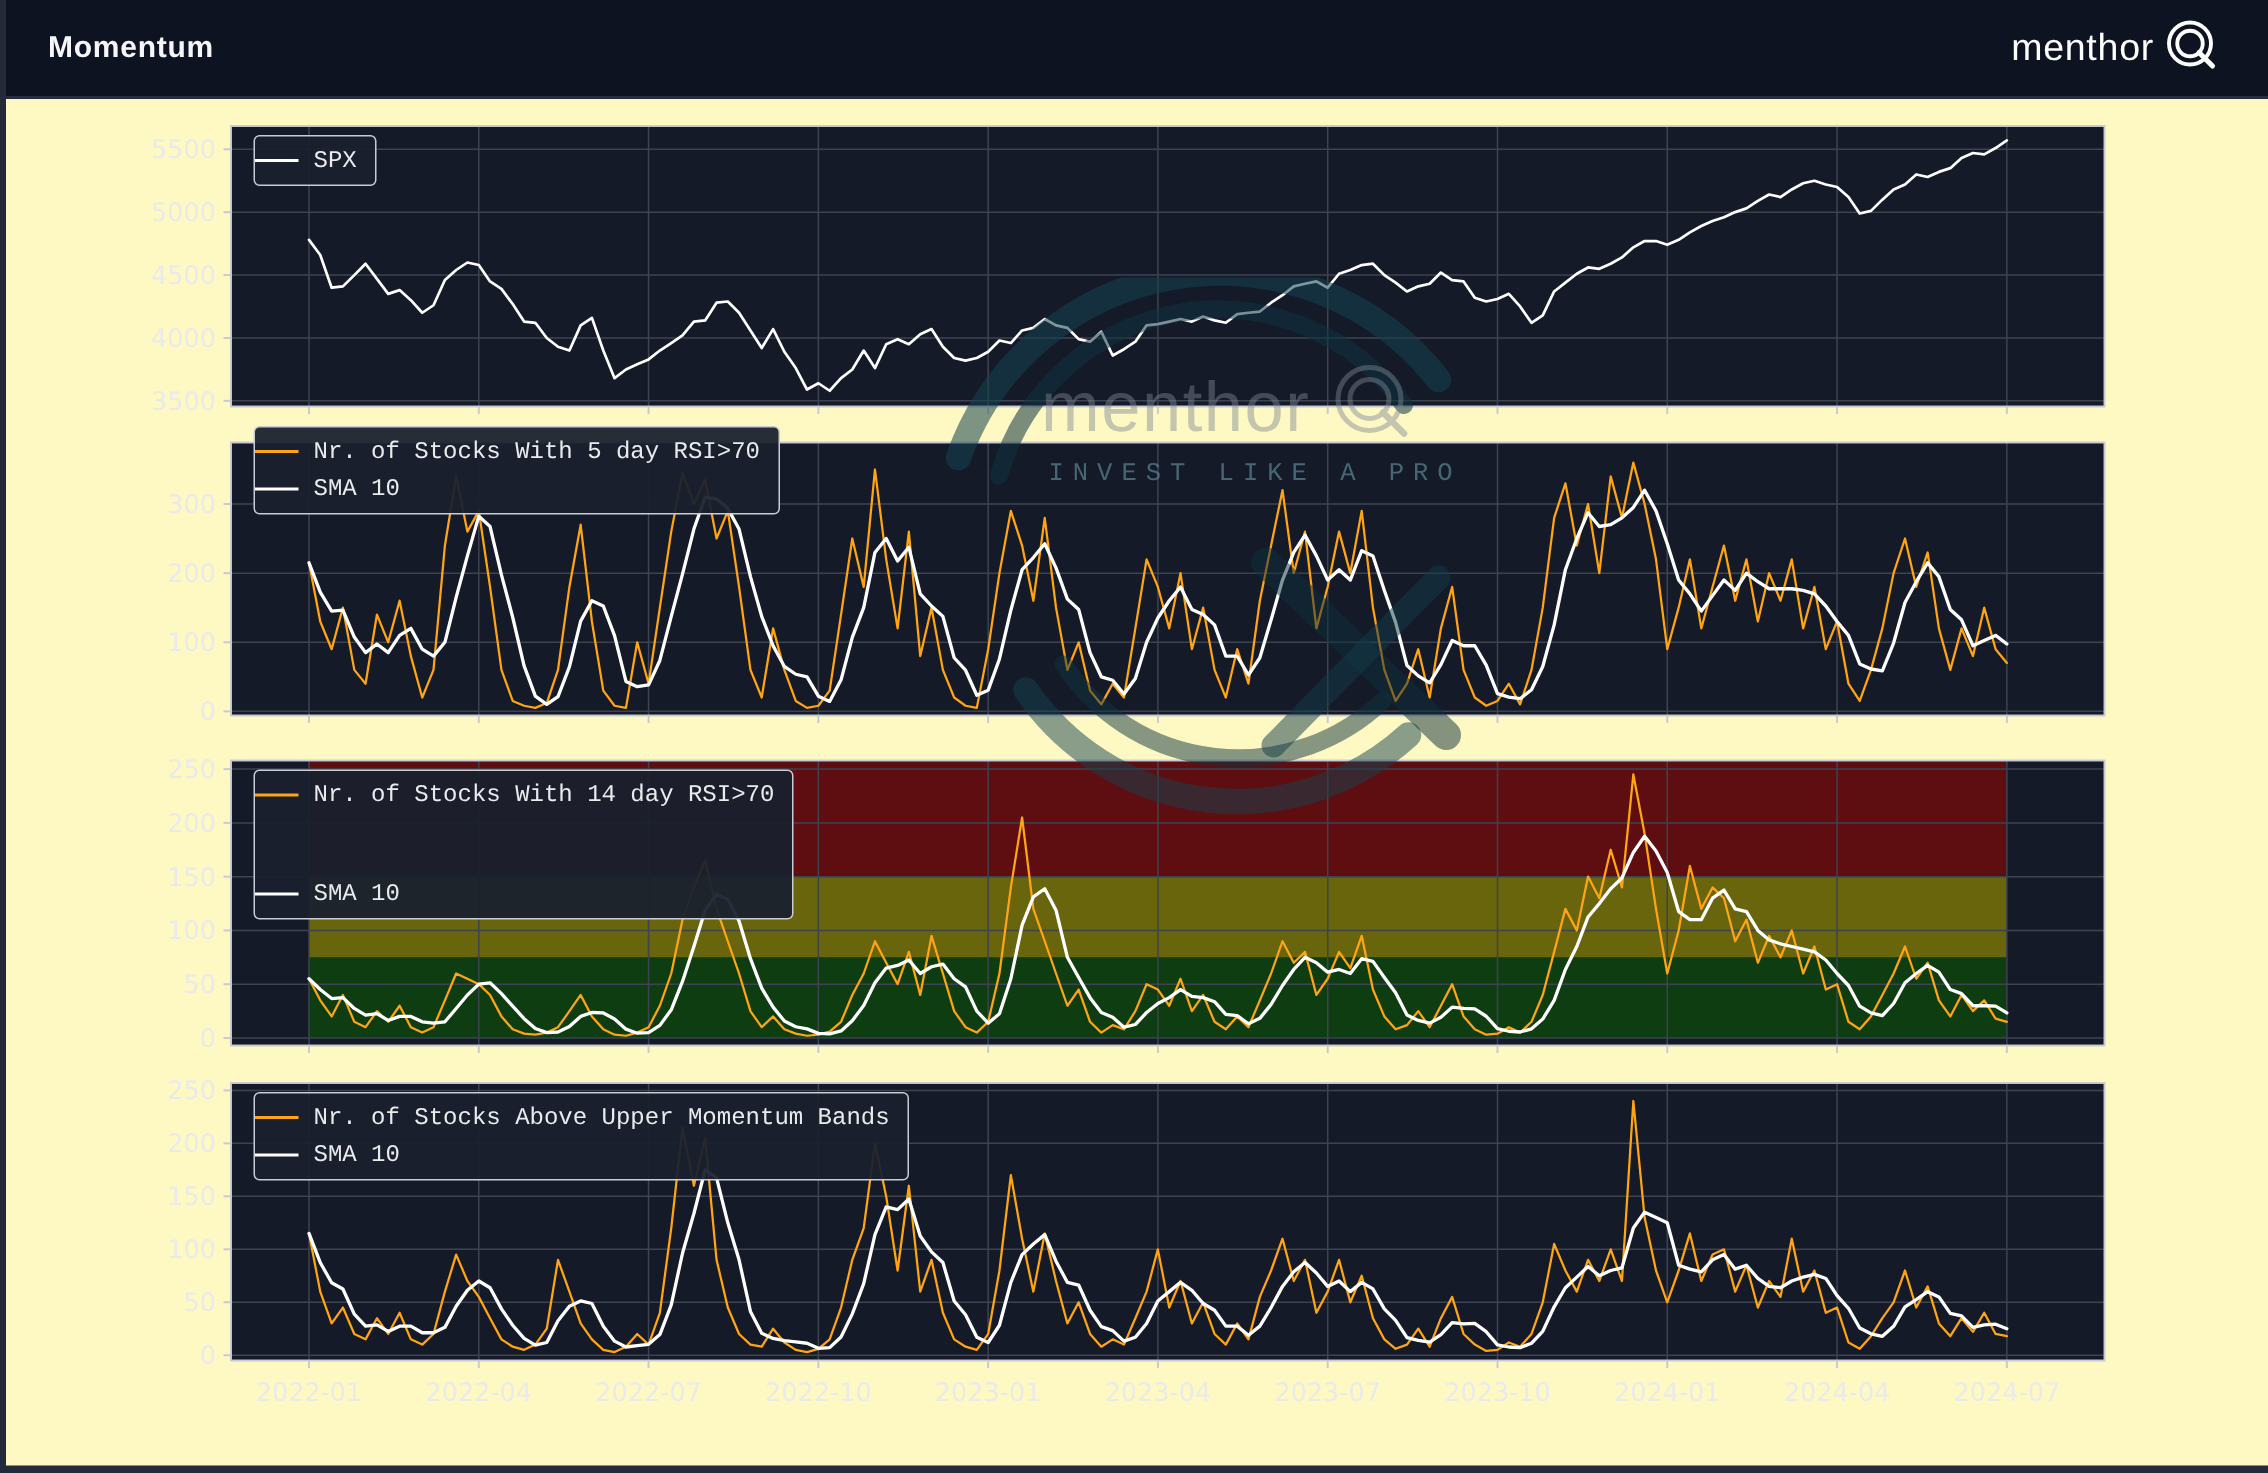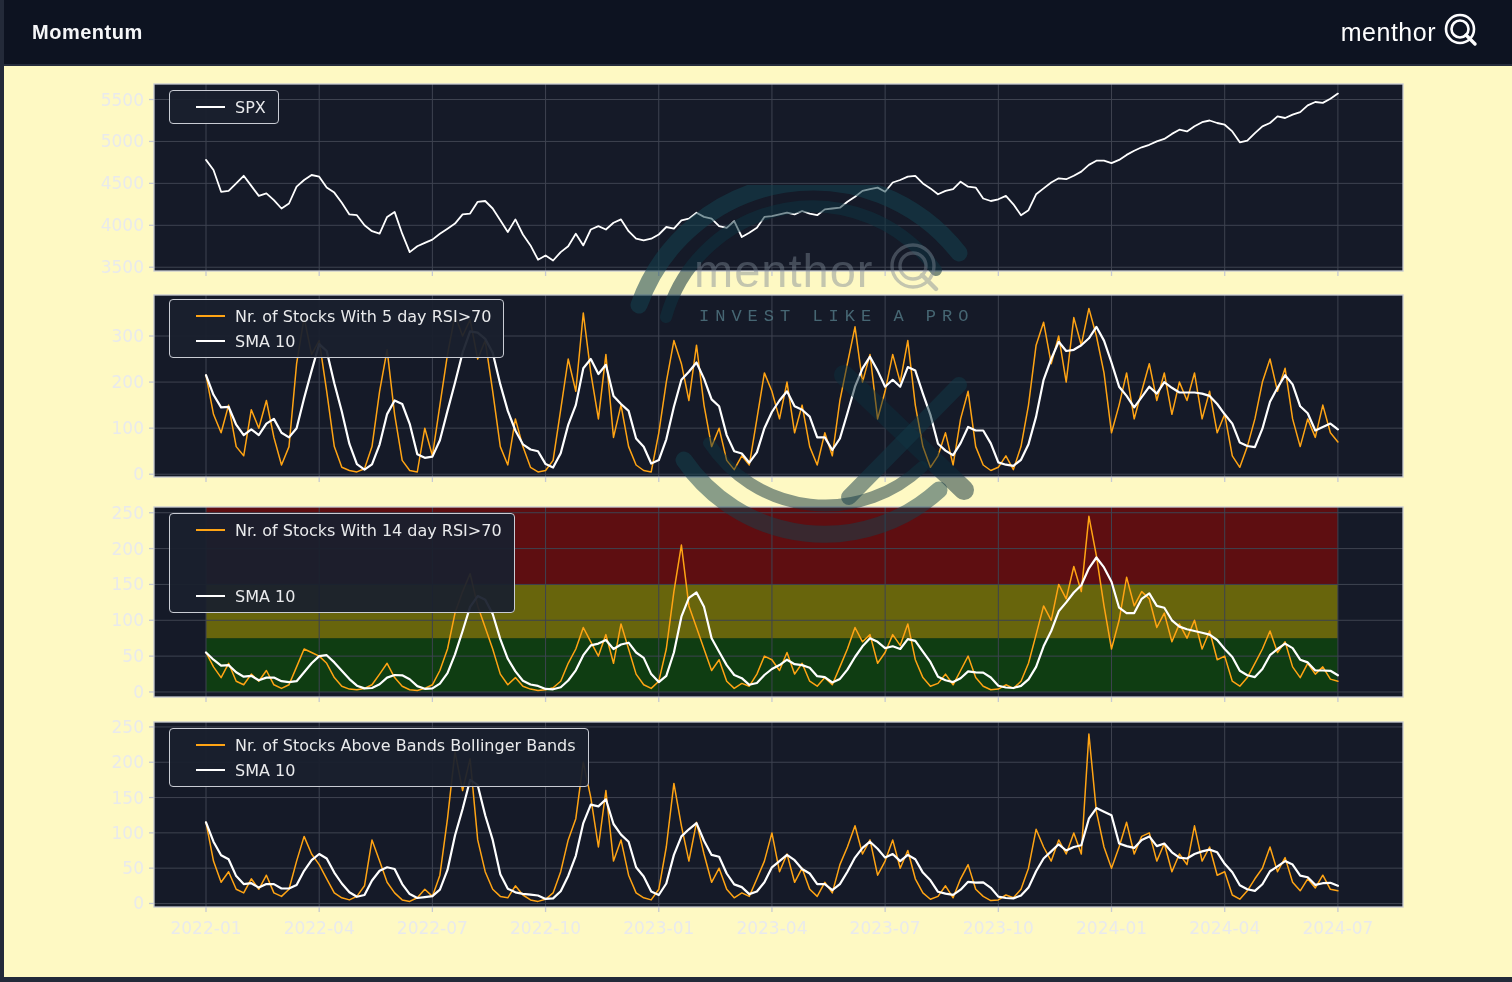--- a/index.html
+++ b/index.html
@@ -11,21 +11,21 @@
           border-bottom:2px solid #262d3d;display:flex;align-items:center;justify-content:space-between;
           padding:0 32px;box-sizing:border-box;z-index:30;}
   #page-title{color:#f5f6f8;font-family:"Liberation Sans",sans-serif;font-size:20px;font-weight:bold;letter-spacing:.5px;}
   #brand{display:flex;align-items:center;gap:6px;color:#ffffff;}
   #brand .brand-text{font-family:"Liberation Sans",sans-serif;font-size:25px;font-weight:400;letter-spacing:.5px;color:#fdfdfe;}
   
   #charts{position:absolute;left:-4px;top:0;z-index:5;}
   .panel-overlay{position:absolute;z-index:6;}
   
   .legend{position:absolute;z-index:20;background:rgba(26,32,46,.94);border:1.5px solid #c9ccd4;
-          border-radius:4px;padding:5px 12px 5px 26px;display:flex;flex-direction:column;gap:3px;}
+          border-radius:4px;padding:5px 12px 5px 0;display:flex;flex-direction:column;gap:3px;font-family:Liberation Mono, monospace;}
   .legend-row{display:flex;align-items:center;gap:10px;height:22px;}
   .swatch{width:29px;height:0;border-top:2.6px solid #fff;flex:0 0 auto;}
   .legend-label{color:#e9eaec;font-size:16px;white-space:nowrap;}
   
   #watermark{position:absolute;left:540px;top:185px;width:520px;height:400px;z-index:12;pointer-events:none;}
   #wm-text-row{position:absolute;left:150px;top:55px;display:flex;align-items:center;gap:14px;opacity:.6;}
   #wm-brand{font-family:"Liberation Sans",sans-serif;font-size:47px;color:#7d8795;letter-spacing:1px;opacity:.75;}
   #wm-tagline{position:absolute;left:155px;top:122px;font-family:Liberation Mono, monospace;font-size:17px;
               letter-spacing:6px;color:#57808c;opacity:.75;}
 </style>
@@ -258,21 +258,21 @@
     <div id="wm-tagline">INVEST LIKE A PRO</div>
   </div>
 
   <div class="legend" style="left:165px;top:90px;">
     <div class="legend-row">
       <span class="swatch" style="border-top-color: rgb(255, 255, 255);"></span>
       <span class="legend-label">SPX</span>
     </div>
   </div>
 
-  <div class="legend" style="left:165px;top:299px;">
+  <div class="legend" style="left:165px;top:284px;">
     <div class="legend-row">
       <span class="swatch" style="border-top-color: rgb(255, 164, 20);"></span>
       <span class="legend-label">Nr. of Stocks With 5 day RSI&gt;70</span>
     </div>
     <div class="legend-row">
       <span class="swatch" style="border-top-color: rgb(255, 255, 255);"></span>
       <span class="legend-label">SMA 10</span>
     </div>
   </div>
 
@@ -283,21 +283,21 @@
     </div>
     <div class="legend-row">
       <span class="swatch" style="border-top-color: rgb(255, 255, 255);"></span>
       <span class="legend-label">SMA 10</span>
     </div>
   </div>
 
   <div class="legend" style="left:165px;top:728px;">
     <div class="legend-row">
       <span class="swatch" style="border-top-color: rgb(255, 164, 20);"></span>
-      <span class="legend-label">Nr. of Stocks Above Bands Bollinger Bands</span>
+      <span class="legend-label">Nr. of Stocks Above Upper Momentum Bands</span>
     </div>
     <div class="legend-row">
       <span class="swatch" style="border-top-color: rgb(255, 255, 255);"></span>
       <span class="legend-label">SMA 10</span>
     </div>
   </div>
 
 </div>
 
 </body></html>

